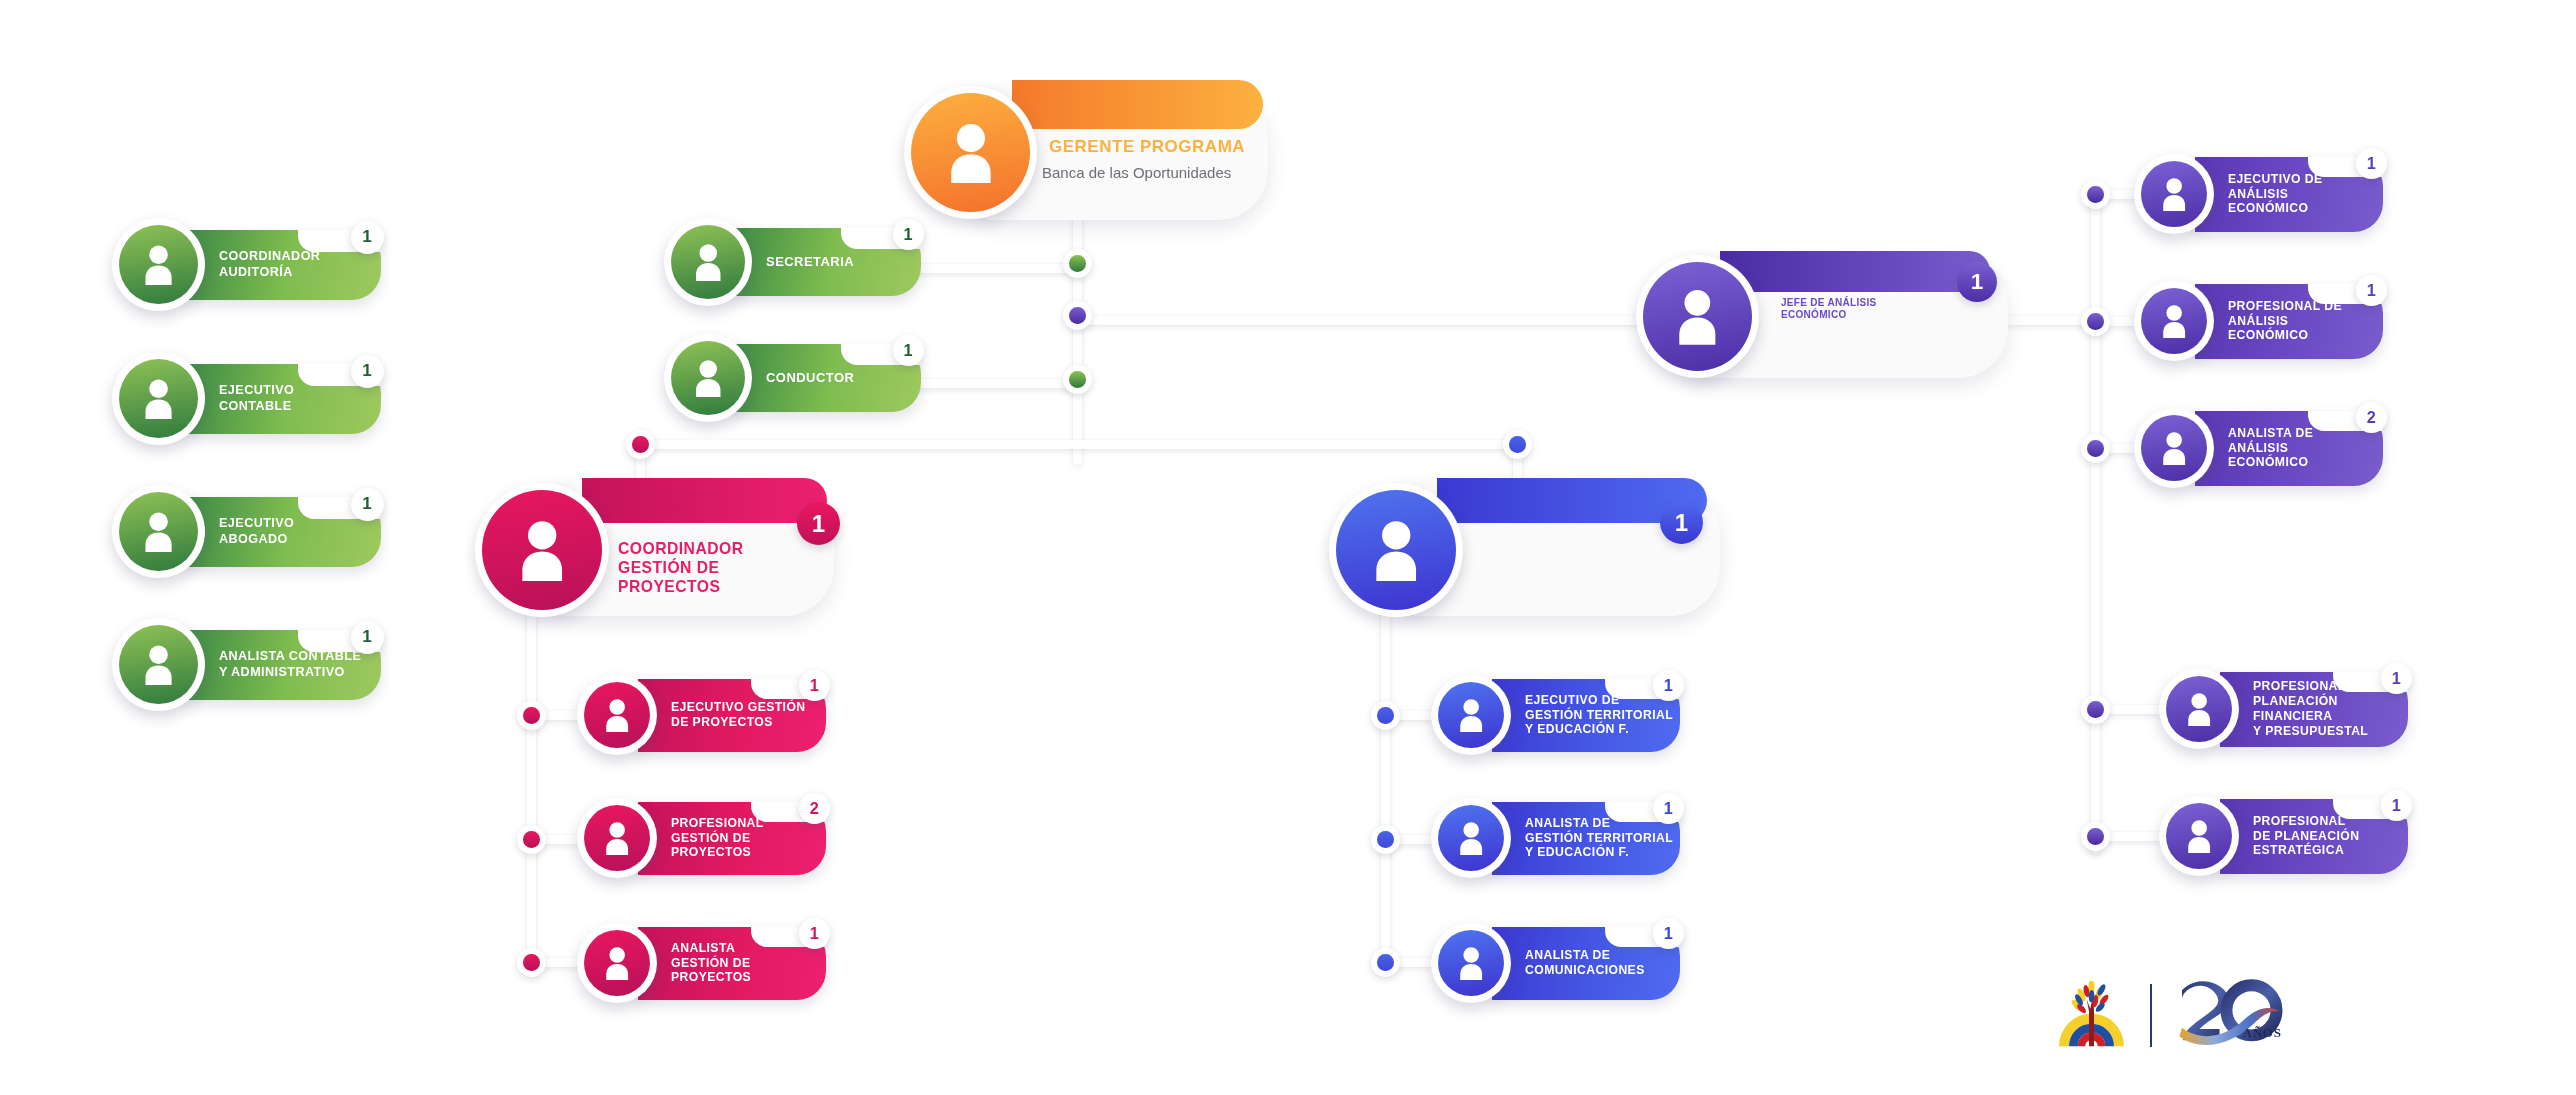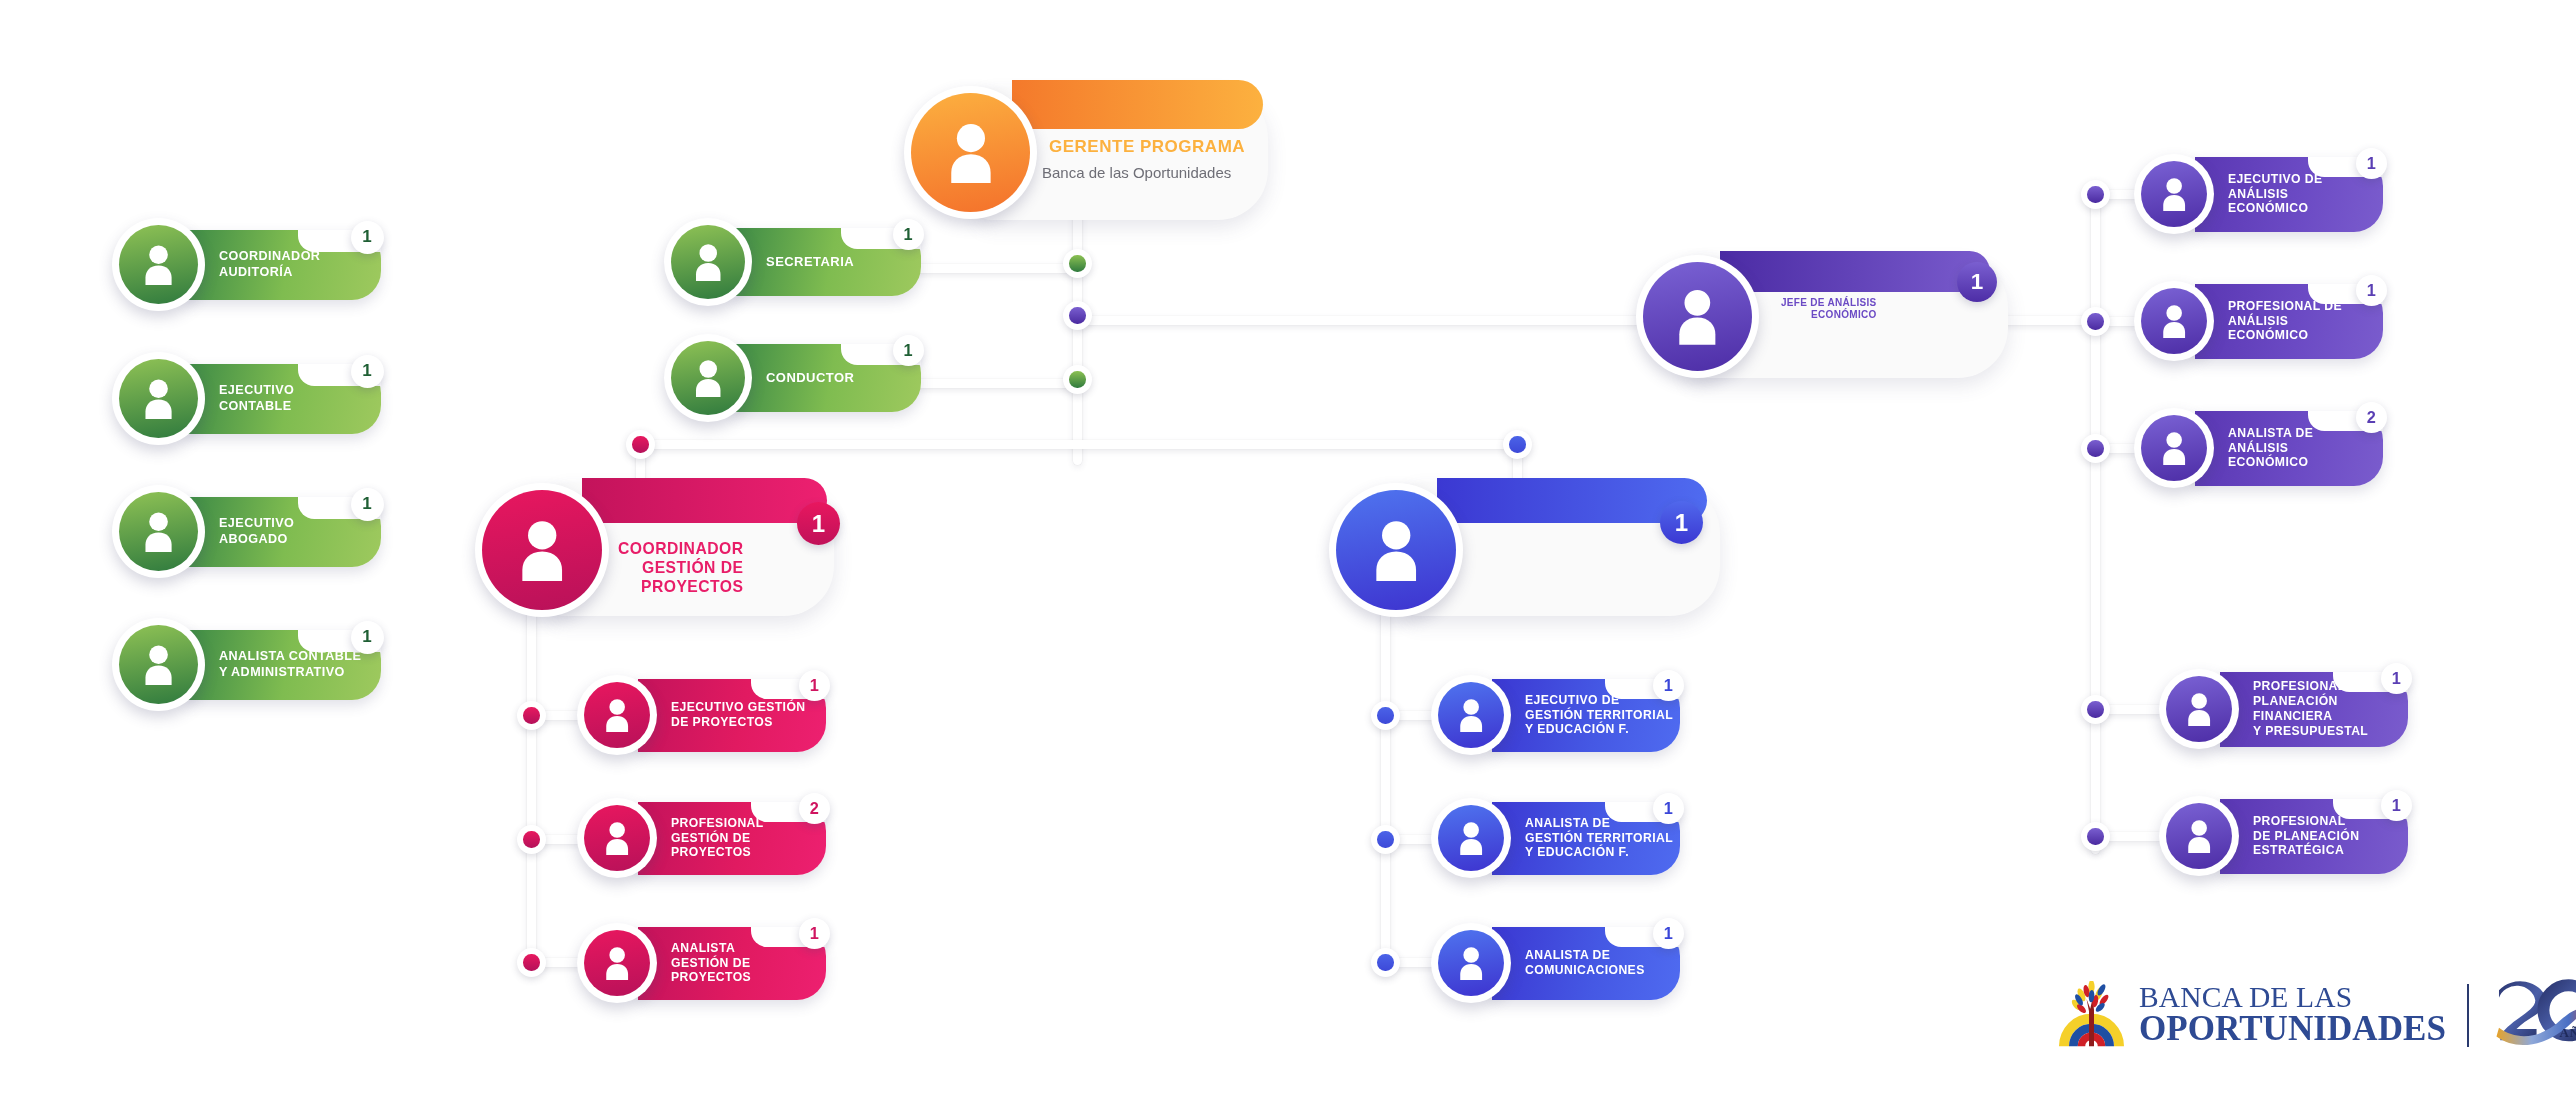--- a/index.html
+++ b/index.html
@@ -71,21 +71,21 @@
   .blue   .disc { background:linear-gradient(170deg,#4f74ef 0%,#3d33cf 100%); }
   .blue   .bar  { background:linear-gradient(100deg,#3b38d2 0%,#4558e4 55%,#4f6bf0 100%); }
   .blue   .bar .title { color:#ffffff; }
   .blue   .badge { background:#ffffff; color:#3a46d8; }
 
   
   .plate { position:absolute; background:#fafafa; border-radius:11.3px 50px 50px 11.3px;
            box-shadow:0 7.5px 19px rgba(70,70,110,.13); z-index:1; }
   .capbar { position:absolute; border-radius:0 25px 25px 0; z-index:2; }
   .plate-title { position:absolute; font-weight:700; letter-spacing:.03em;
-                 line-height:1.22; text-transform:uppercase; white-space:pre-line; z-index:3;text-align:right; }
+                 line-height:1.22; text-transform:uppercase; white-space:pre-line; z-index:3; }
   .plate-sub { position:absolute; color:#6e6e76; z-index:3; }
 
   
   #logo { position:absolute; display:flex; align-items:center; }
   .logo-text { display:flex; flex-direction:column; color:#2e4a93;
                font-family:"Liberation Serif", serif; line-height:.98; margin-left:10px; }
   .logo-l1 { font-size:29.5px; letter-spacing:.005em; }
   .logo-l2 { font-size:35px; font-weight:700; letter-spacing:.002em; }
   .logo-div { width:1.9px; height:63px; background:#2a3a6e; margin:0 21.3px; }
   .anios { font-family:"Liberation Serif", serif; font-weight:700;
@@ -513,24 +513,20 @@
       <ellipse cx="66" cy="32" rx="4.5" ry="10" transform="rotate(10 66 32)"></ellipse>
       <ellipse cx="44" cy="44" rx="4.5" ry="9" transform="rotate(-46 44 44)"></ellipse>
     </g>
     <g fill="#1f4fa3">
       <ellipse cx="60" cy="24" rx="4.5" ry="10" transform="rotate(4 60 24)"></ellipse>
       <ellipse cx="76" cy="14" rx="4.5" ry="10" transform="rotate(30 76 14)"></ellipse>
       <ellipse cx="40" cy="30" rx="4.5" ry="10" transform="rotate(-30 40 30)"></ellipse>
       <ellipse cx="74" cy="42" rx="4.5" ry="9" transform="rotate(46 74 42)"></ellipse>
     </g>
   </svg>
-  <div class="logo-text">
-    <span class="logo-l1">BANCA DE LAS</span>
-    <span class="logo-l2">OPORTUNIDADES</span>
-  </div>
   <div class="logo-div"></div>
   <div style="position:relative; width:110px; height:72px;">
     <svg width="110" height="72" viewBox="0 0 175 115">
       <defs>
         <linearGradient id="g20a" x1="0" y1="0" x2="1" y2="1">
           <stop offset="0" stop-color="#2b3670"></stop>
             <stop offset=".5" stop-color="#4a5ea8"></stop>
             <stop offset="1" stop-color="#222c5e"></stop>
         </linearGradient>
         <linearGradient id="g20b" x1="0" y1="0" x2="1" y2="0">

